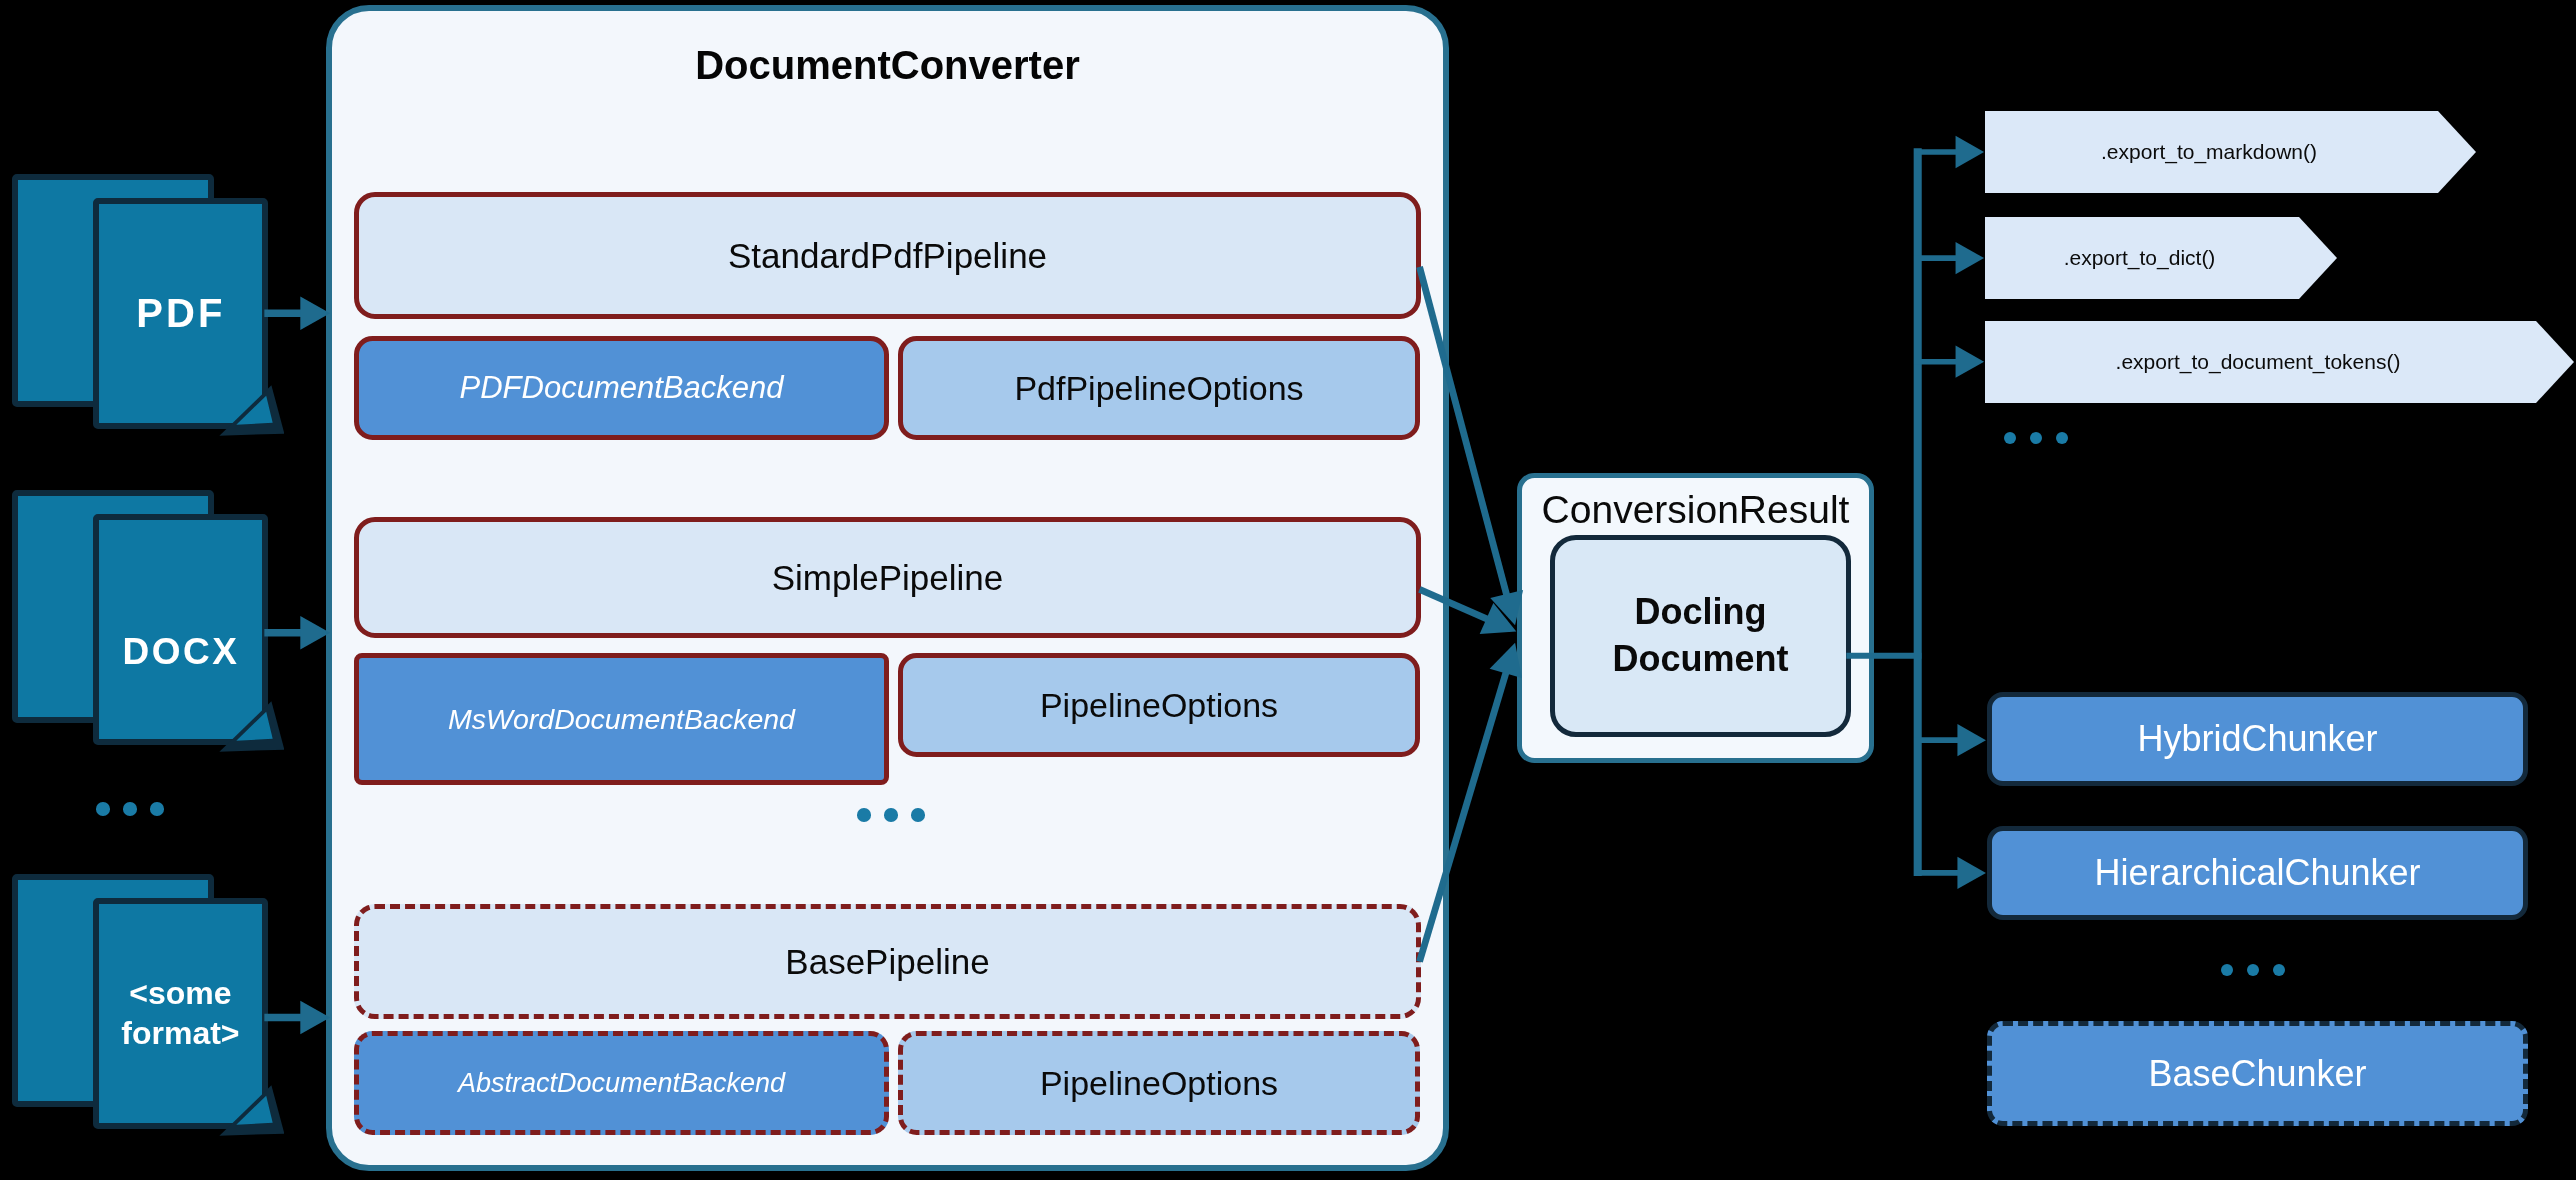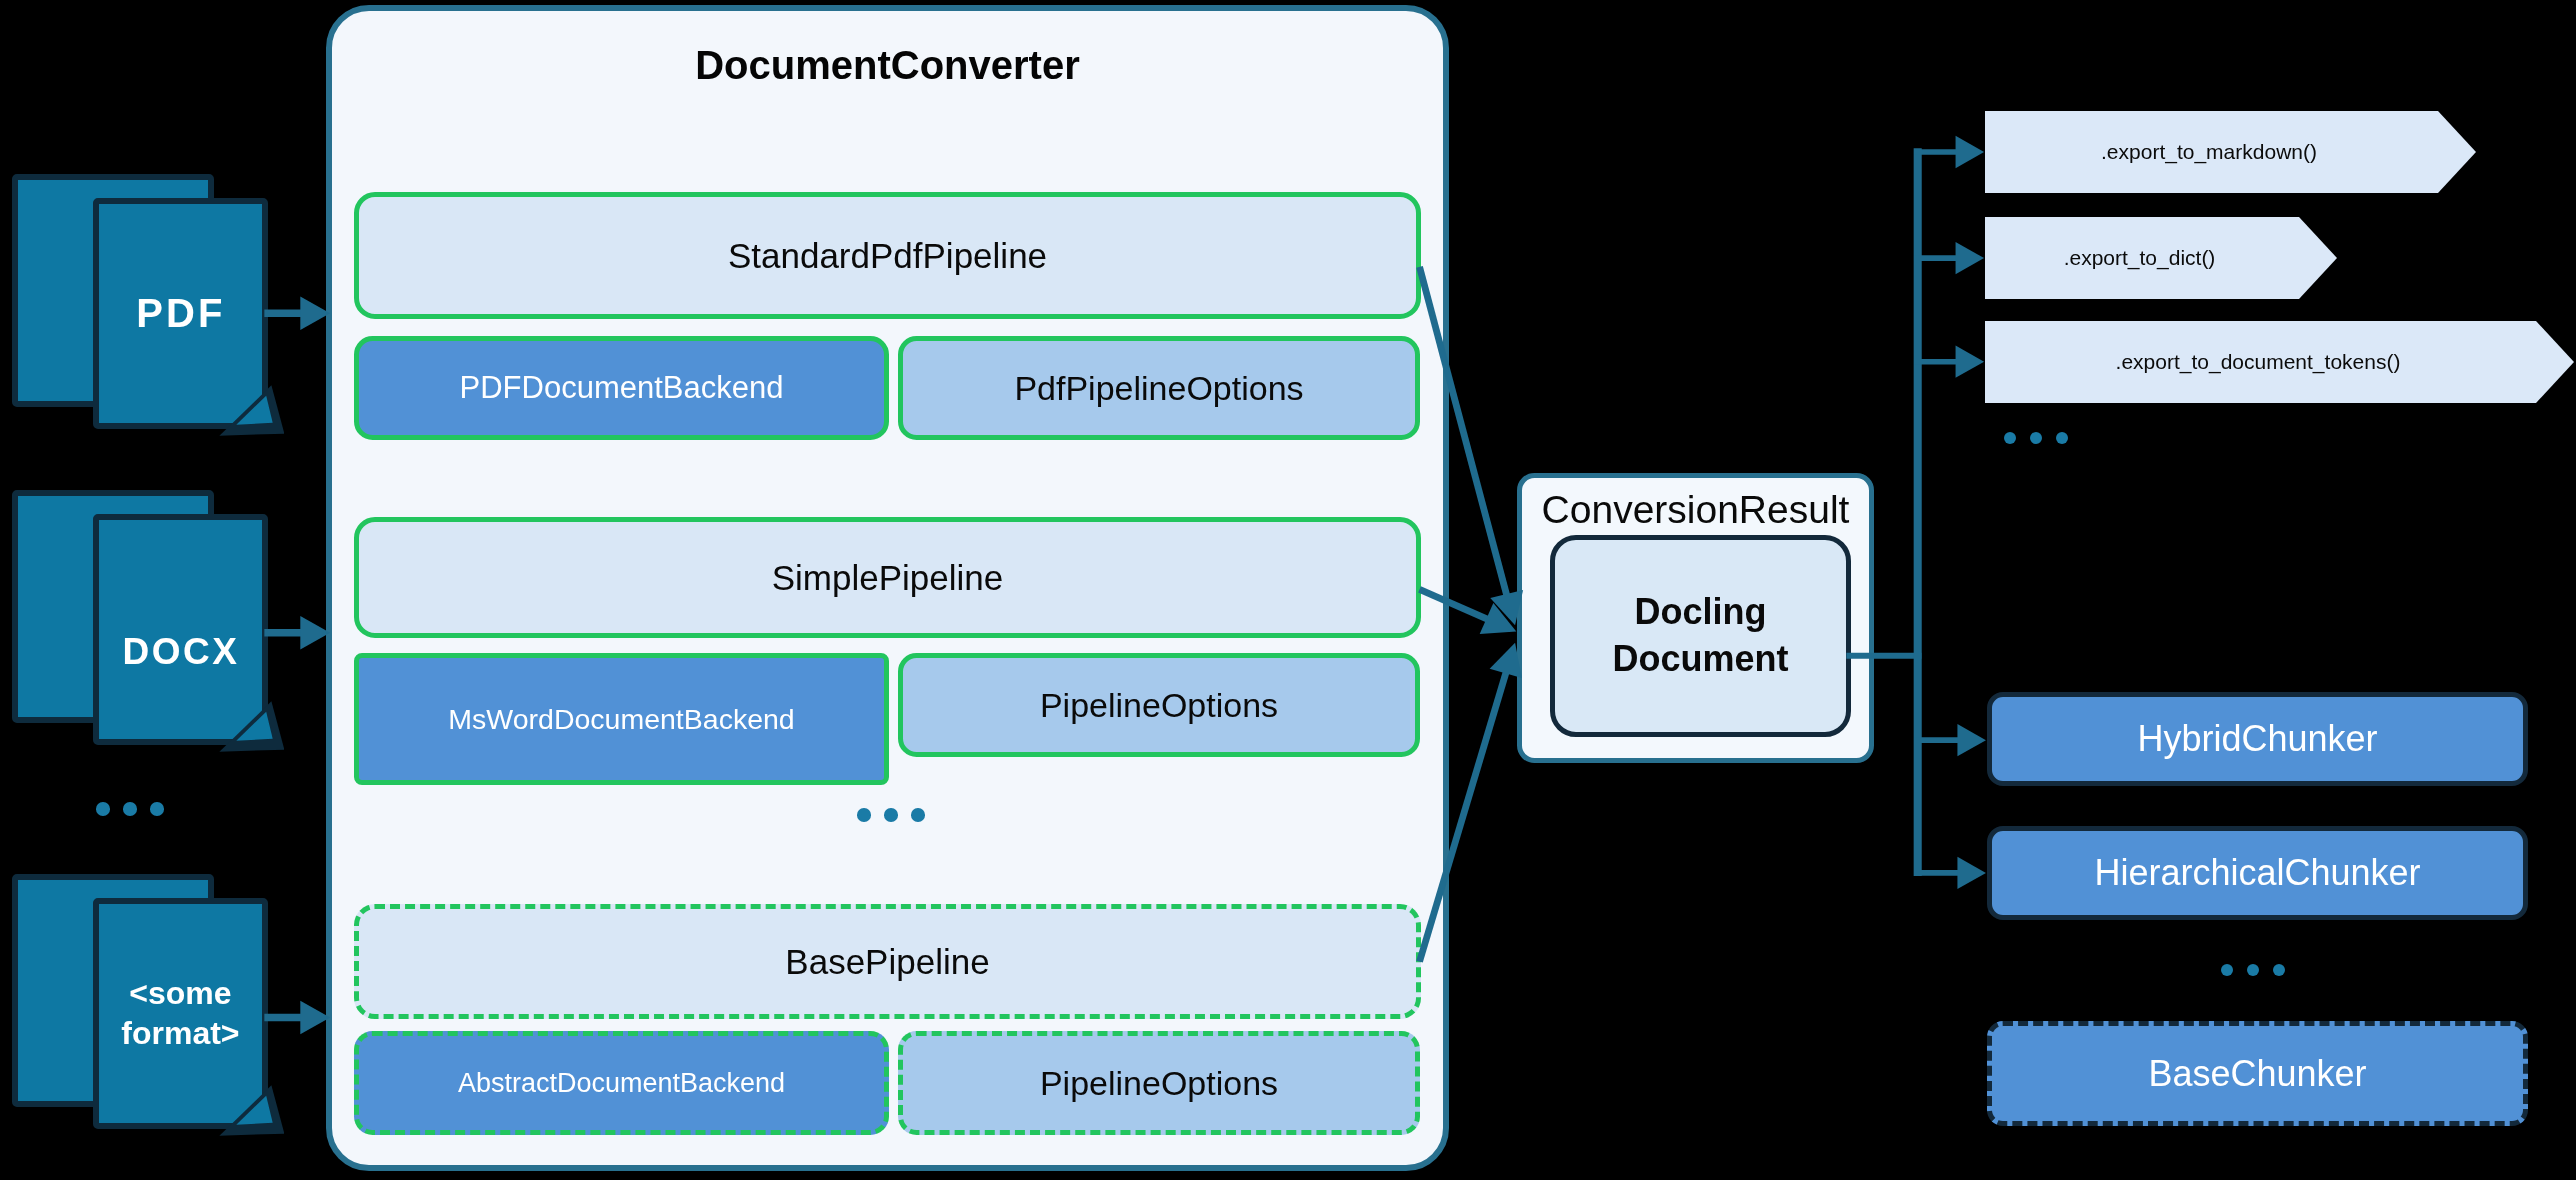--- a/index.html
+++ b/index.html
@@ -26,23 +26,23 @@
   .dot{width:13.6px;height:13.6px;border-radius:50%;background:#1a7ba6;}
   .dots.small .dot{width:12.4px;height:12.4px;}
 
   
   .converter{position:absolute;left:326px;top:5px;width:1123px;height:1166px;
              background:#f3f7fc;border:6.2px solid #28708f;border-radius:43px;}
   .converter-title{position:absolute;left:0;top:32px;width:100%;text-align:center;
              font-size:40px;font-weight:bold;color:#050505;}
 
   .pill{position:absolute;display:flex;align-items:center;justify-content:center;
-        border:5px solid #22c55e;border-radius:21px;color:#0a0a0a;}
+        border:5px solid #7f1d1d;border-radius:21px;color:#0a0a0a;}
   .pill.lighter{background:#d9e7f6;font-size:35px;}
-  .pill.backend{background:#5191d6;color:#fff;border-radius:18.6px;}
+  .pill.backend{background:#5191d6;color:#fff;border-radius:18.6px;font-style:italic;}
   .pill.options{background:#a6c9ec;font-size:34px;border-radius:18.6px;}
   .pill.dashed{border-style:dashed;}
 
   
   .result{position:absolute;left:1517px;top:473px;width:357px;height:290px;
           background:#f3f8fd;border:5.6px solid #28708f;border-radius:17.4px;}
   .result-title{position:absolute;left:0;top:10px;width:100%;text-align:center;
           font-size:39px;color:#0a0a0a;}
   .docling{position:absolute;left:28px;top:57px;width:301px;height:202px;
           background:#d9e8f6;border:5.6px solid #13293b;border-radius:26px;

